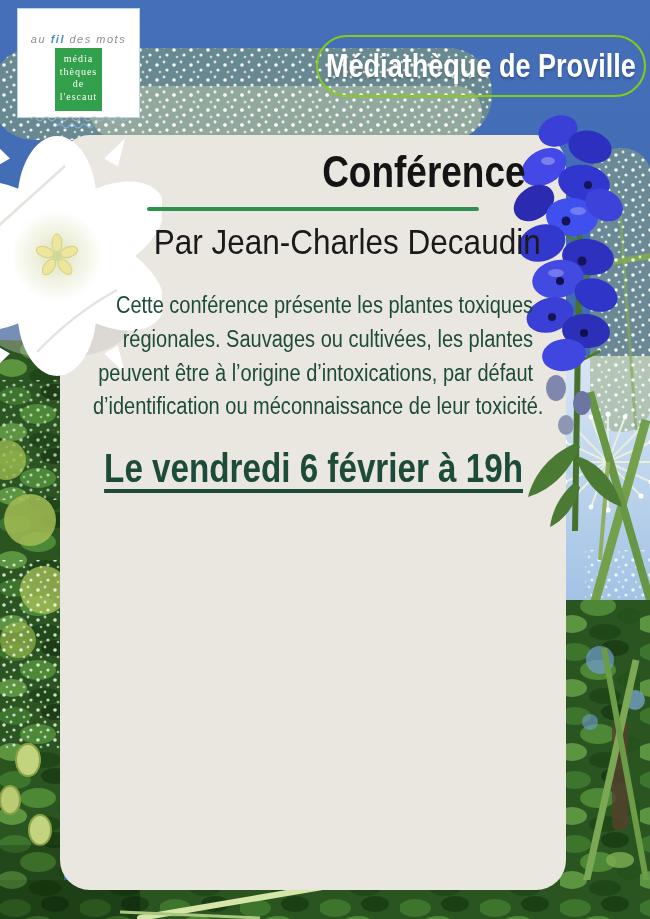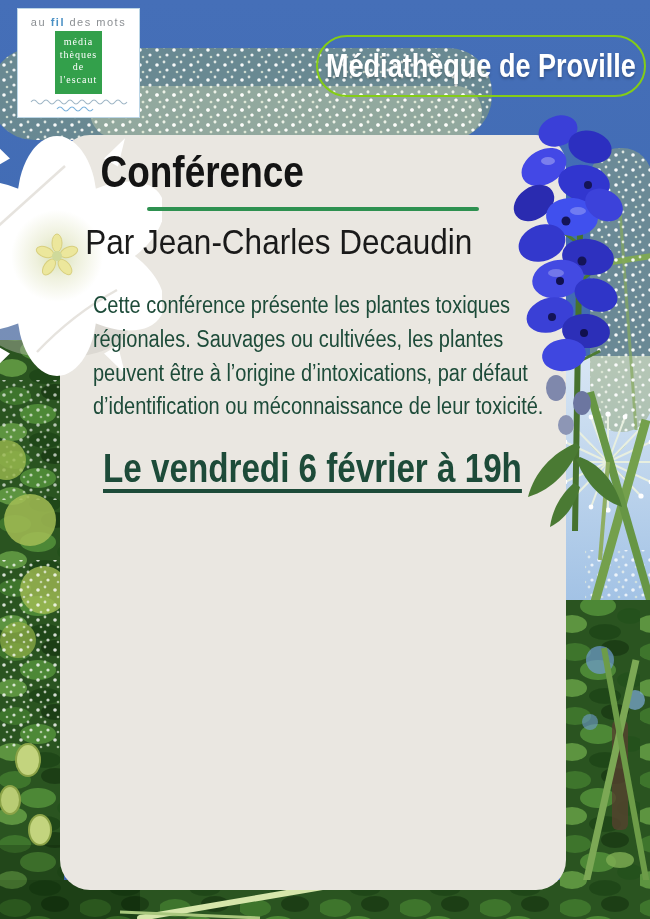--- a/index.html
+++ b/index.html
@@ -11,42 +11,42 @@
   #bg{left:0;top:0;z-index:0;}
 
   
   #datura{left:-58px;top:128px;z-index:2;}
   #aconite{left:500px;top:103px;z-index:2;}
 
   
   .card-bg{left:60px;top:135px;width:506px;height:755px;background:#eae7e1;
            border-radius:30px;z-index:1;}
   .card-content{left:60px;top:135px;width:506px;height:755px;z-index:3;
-                text-align:left;color:#1d4b39;}
+                text-align:right;color:#1d4b39;}
   .cx{display:block;white-space:nowrap;transform-origin:50% 50%;}
 
   .title{margin-top:12px;font-size:44px;font-weight:bold;color:#141414;
          transform:scaleX(.84);letter-spacing:0;}
   .headline{margin-top:4px;color:#2f7b48;font-weight:bold;font-size:54px;
             line-height:1.13;}
   .headline .cx{transform:scaleX(.88);}
   .headline-underline{width:332px;height:4px;background:#2e9150;margin:10px auto 0;
                       border-radius:2px;}
   .speaker{margin-top:11px;font-size:35px;color:#1a1a1a;transform:scaleX(.9);}
   .desc{margin-top:27px;font-size:23px;line-height:1.47;}
   .desc .cx{transform:scaleX(.87);}
   .datetime{margin-top:22px;font-size:40px;font-weight:bold;transform:scaleX(.83);
             text-decoration:underline;text-decoration-thickness:4px;text-underline-offset:7px;}
   .bio{margin-top:33px;font-size:25px;line-height:1.42;}
   .bio .cx{transform:scaleX(.85);}
 
   
   .logo{left:17px;top:8px;width:123px;height:110px;background:#ffffff;
         border:1px solid #bcd6e6;box-sizing:border-box;z-index:4;text-align:center;}
-  .logo-top{margin-top:7px;font-size:11px;letter-spacing:1.5px;color:#8b8f93;}
+  .logo-top{margin-top:24px;font-size:11px;letter-spacing:1.5px;color:#8b8f93;font-style:italic;}
   .logo-top .fil{color:#4a90c4;font-weight:bold;}
   .logo-square{width:47px;height:63px;background:#33a04b;margin:3px auto 0;
                color:#ffffff;font-size:10px;line-height:1.25;letter-spacing:1px;
                padding-top:5px;box-sizing:border-box;font-family:Liberation Serif, serif;}
   .logo-script{display:block;margin:3px auto 0;}
 
   
   .badge{left:316px;top:35px;width:330px;height:62px;box-sizing:border-box;
          border:2px solid #84cc16;border-radius:31px;z-index:4;
          display:flex;align-items:center;justify-content:center;}

